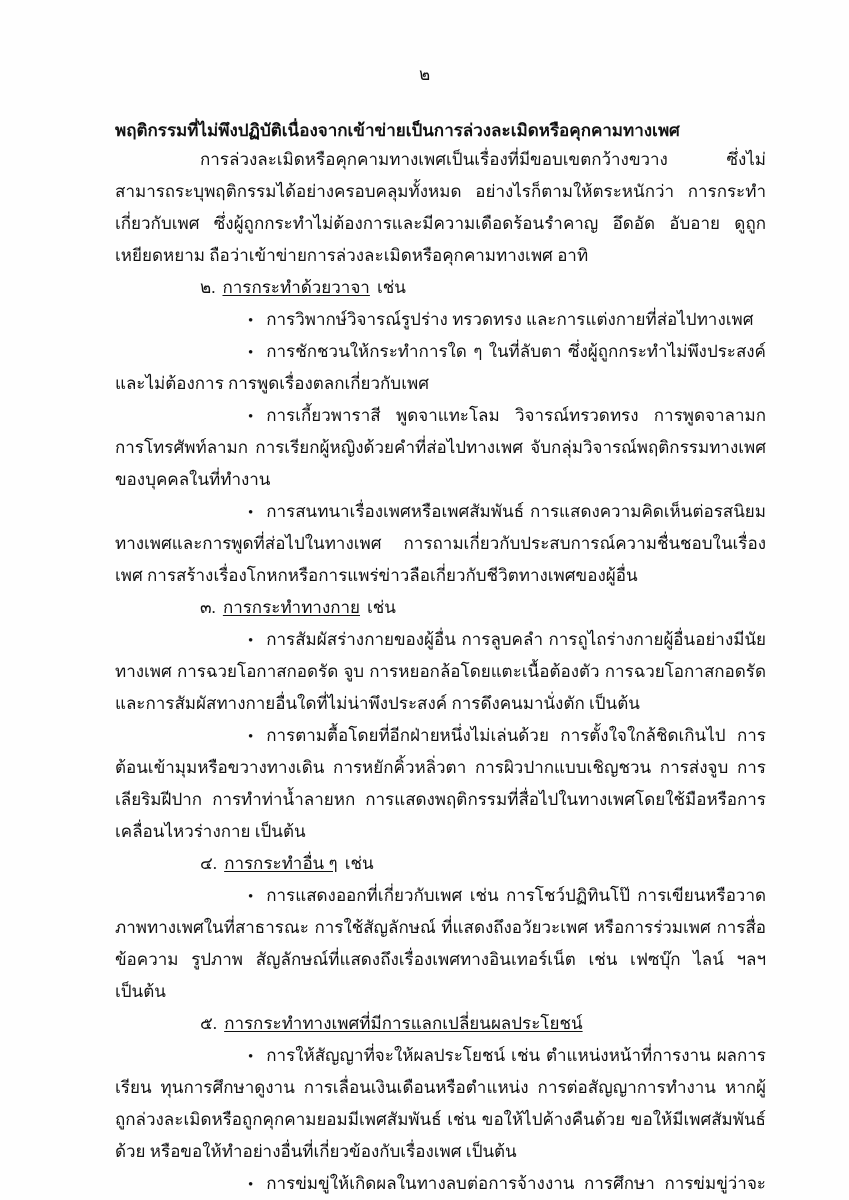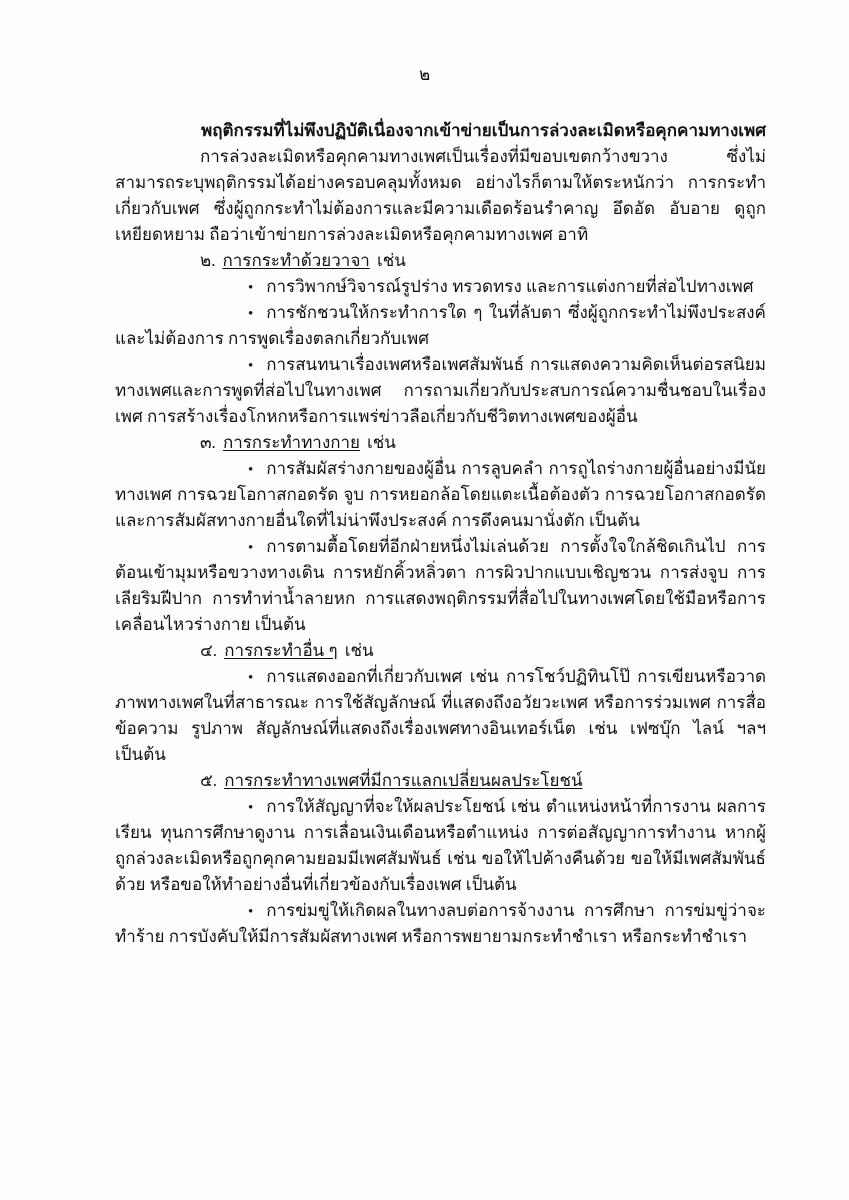--- a/index.html
+++ b/index.html
@@ -29,26 +29,26 @@
     position: absolute;
     top: 118px;
     left: 115px;
     width: 651px;
   }
   .doc-title {
     margin: 0;
     font-size: 17px;
     font-weight: bold;
     line-height: 26px;
-    text-align: right;
+    text-align: left;
   }
   .para {
     margin: 0;
     font-size: 17px;
-    line-height: 26px;
+    line-height: 32px;
     text-align: justify;
     text-indent: 85px;
   }
   .para.bullet {
     text-indent: 133px;
   }
   .dot {
     display: inline-block;
     margin-right: 13px;
     text-indent: 0;
@@ -78,20 +78,21 @@
   <div class="content">
 
     <h1 class="doc-title">พฤติกรรมที่ไม่พึงปฏิบัติเนื่องจากเข้าข่ายเป็นการล่วงละเมิดหรือคุกคามทางเพศ</h1>
 
     <p class="para">การล่วงละเมิดหรือคุกคามทางเพศเป็นเรื่องที่มีขอบเขตกว้างขวาง ซึ่งไม่สามารถระบุพฤติกรรมได้อย่างครอบคลุมทั้งหมด อย่างไรก็ตามให้ตระหนักว่า การกระทำเกี่ยวกับเพศ ซึ่งผู้ถูกกระทำไม่ต้องการและมีความเดือดร้อนรำคาญ อึดอัด อับอาย ดูถูกเหยียดหยาม ถือว่าเข้าข่ายการล่วงละเมิดหรือคุกคามทางเพศ อาทิ</p>
 
 
     <p class="para"><span class="num">๒.</span><span class="topic">การกระทำด้วยวาจา</span><span class="suffix">เช่น</span></p>
     <p class="para bullet"><span class="dot">•</span><span>การวิพากษ์วิจารณ์รูปร่าง ทรวดทรง และการแต่งกายที่ส่อไปทางเพศ</span></p>
     <p class="para bullet"><span class="dot">•</span><span>การชักชวนให้กระทำการใด ๆ ในที่ลับตา ซึ่งผู้ถูกกระทำไม่พึงประสงค์และไม่ต้องการ การพูดเรื่องตลกเกี่ยวกับเพศ</span></p>
+    <p class="para bullet"><span class="dot">•</span><span>การเกี้ยวพาราสี พูดจาแทะโลม วิจารณ์ทรวดทรง การพูดจาลามก การโทรศัพท์ลามก การเรียกผู้หญิงด้วยคำที่ส่อไปทางเพศ จับกลุ่มวิจารณ์พฤติกรรมทางเพศของบุคคลในที่ทำงาน</span></p>
     <p class="para bullet"><span class="dot">•</span><span>การสนทนาเรื่องเพศหรือเพศสัมพันธ์ การแสดงความคิดเห็นต่อรสนิยมทางเพศและการพูดที่ส่อไปในทางเพศ การถามเกี่ยวกับประสบการณ์ความชื่นชอบในเรื่องเพศ การสร้างเรื่องโกหกหรือการแพร่ข่าวลือเกี่ยวกับชีวิตทางเพศของผู้อื่น</span></p>
 
     <p class="para"><span class="num">๓.</span><span class="topic">การกระทำทางกาย</span><span class="suffix">เช่น</span></p>
     <p class="para bullet"><span class="dot">•</span><span>การสัมผัสร่างกายของผู้อื่น การลูบคลำ การถูไถร่างกายผู้อื่นอย่างมีนัยทางเพศ การฉวยโอกาสกอดรัด จูบ การหยอกล้อโดยแตะเนื้อต้องตัว การฉวยโอกาสกอดรัด และการสัมผัสทางกายอื่นใดที่ไม่น่าพึงประสงค์ การดึงคนมานั่งตัก เป็นต้น</span></p>
     <p class="para bullet"><span class="dot">•</span><span>การตามตื้อโดยที่อีกฝ่ายหนึ่งไม่เล่นด้วย การตั้งใจใกล้ชิดเกินไป การต้อนเข้ามุมหรือขวางทางเดิน การหยักคิ้วหลิ่วตา การผิวปากแบบเชิญชวน การส่งจูบ การเลียริมฝีปาก การทำท่าน้ำลายหก การแสดงพฤติกรรมที่สื่อไปในทางเพศโดยใช้มือหรือการเคลื่อนไหวร่างกาย เป็นต้น</span></p>
 
     <p class="para"><span class="num">๔.</span><span class="topic">การกระทำอื่น ๆ</span><span class="suffix">เช่น</span></p>
     <p class="para bullet"><span class="dot">•</span><span>การแสดงออกที่เกี่ยวกับเพศ เช่น การโชว์ปฏิทินโป๊ การเขียนหรือวาดภาพทางเพศในที่สาธารณะ การใช้สัญลักษณ์ ที่แสดงถึงอวัยวะเพศ หรือการร่วมเพศ การสื่อข้อความ รูปภาพ สัญลักษณ์ที่แสดงถึงเรื่องเพศทางอินเทอร์เน็ต เช่น เฟซบุ๊ก ไลน์ ฯลฯ เป็นต้น</span></p>
 
     <p class="para"><span class="num">๕.</span><span class="topic">การกระทำทางเพศที่มีการแลกเปลี่ยนผลประโยชน์</span></p>

